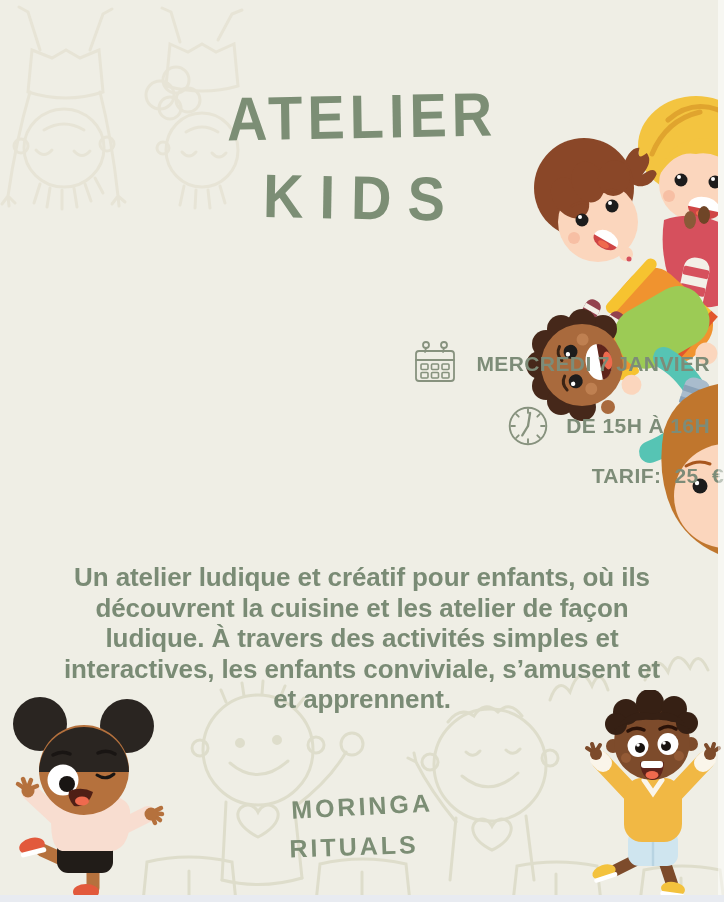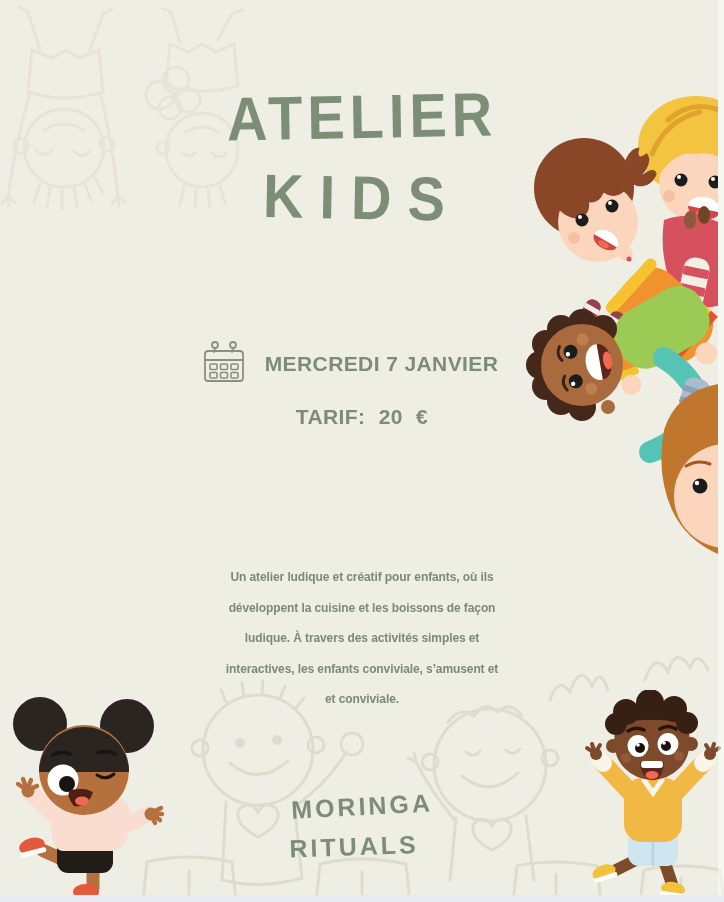--- a/index.html
+++ b/index.html
@@ -15,28 +15,28 @@
   .kids-cluster{position:absolute;top:62px;right:6px;}
   .girl{position:absolute;left:0;top:690px;}
   .boy{position:absolute;left:584px;top:690px;}
   
   .title{position:absolute;top:84px;left:0;width:100%;text-align:center;color:#7c8e75;}
   .title-line{display:block;font-weight:700;}
   .title-line1{font-size:56px;letter-spacing:5px;transform:scaleY(1.1) rotate(-1deg);}
   .title-line2{font-size:56px;letter-spacing:16px;margin-top:16px;transform:scaleY(1.1) rotate(1deg);}
   
   .details{position:absolute;top:338px;left:0;width:100%;
-    display:flex;flex-direction:column;align-items:center;gap:13px;color:#7d8c78;}
+    display:flex;flex-direction:column;align-items:flex-end;gap:13px;color:#7d8c78;}
   .detail-row{display:flex;align-items:center;gap:15px;transform:translateX(-14px);}
   .detail-label{font-size:21px;font-weight:700;letter-spacing:.4px;}
   .price-row{transform:none;margin-top:2px;}
   .price-row .detail-label{word-spacing:7px;}
   
   .description{position:absolute;top:562px;left:50%;transform:translateX(-50%);
-    width:680px;text-align:center;color:#7a8b75;font-size:12px;font-weight:700;
+    width:680px;text-align:center;color:#7a8b75;font-size:26px;font-weight:700;
     line-height:30.5px;letter-spacing:-0.1px;margin:0;}
   .desc-line{display:block;white-space:nowrap;}
   
   .brand{position:absolute;top:786px;left:0;width:100%;text-align:center;
     color:#7c8e75;font-weight:700;font-size:25px;letter-spacing:3px;line-height:40px;}
   .brand-line1{transform:rotate(-3deg);}
   .brand-line2{transform:rotate(-2deg) translateX(-8px);}
   
   .bottom-strip{position:absolute;left:0;bottom:0;width:100%;height:7px;background:#e8ebf1;}
   .right-strip{position:absolute;right:0;top:0;width:6px;height:100%;background:rgba(255,255,255,.5);}
@@ -389,31 +389,41 @@
           <rect x="12" y="26" width="7" height="5.5" rx="1"></rect>
           <rect x="22.5" y="26" width="7" height="5.5" rx="1"></rect>
           <rect x="33" y="26" width="7" height="5.5" rx="1"></rect>
           <rect x="12" y="34.5" width="7" height="5.5" rx="1"></rect>
           <rect x="22.5" y="34.5" width="7" height="5.5" rx="1"></rect>
           <rect x="33" y="34.5" width="7" height="5.5" rx="1"></rect>
         </g>
       </svg>
       <span class="detail-label">MERCREDI 7 JANVIER</span>
     </div>
+    <div class="detail-row">
+      <svg width="46" height="46" viewBox="0 0 44 44" stroke="#87927e" stroke-width="1.8" fill="none" stroke-linecap="round">
+        <circle cx="22" cy="22" r="17.5"></circle>
+        <path d="M22,6 V9.5 M38,22 H34.5 M22,38 V34.5 M6,22 H9.5"></path>
+        <path d="M33.3,10.7 L30.9,13.1 M33.3,33.3 L30.9,30.9 M10.7,33.3 L13.1,30.9 M10.7,10.7 L13.1,13.1"></path>
+        <path d="M22,22 L24,9.5" stroke-width="2.2"></path>
+        <path d="M22,22 L16.5,31" stroke-width="2.2"></path>
+      </svg>
+      <span class="detail-label">DE 15H À 16H</span>
+    </div>
     <div class="detail-row price-row">
-      <span class="detail-label">TARIF: 20 €</span>
+      <span class="detail-label">TARIF: 25 €</span>
     </div>
   </div>
 
   <p class="description">
     <span class="desc-line">Un atelier ludique et créatif pour enfants, où ils</span>
-    <span class="desc-line">développent la cuisine et les boissons de façon</span>
+    <span class="desc-line">découvrent la cuisine et les atelier de façon</span>
     <span class="desc-line">ludique. À travers des activités simples et</span>
     <span class="desc-line">interactives, les enfants conviviale, s’amusent et</span>
-    <span class="desc-line">et conviviale.</span>
+    <span class="desc-line">et apprennent.</span>
   </p>
 
   <div class="brand">
     <div class="brand-line1">MORINGA</div>
     <div class="brand-line2">RITUALS</div>
   </div>
 
   <div class="right-strip"></div>
   <div class="bottom-strip"></div>
 </div>

